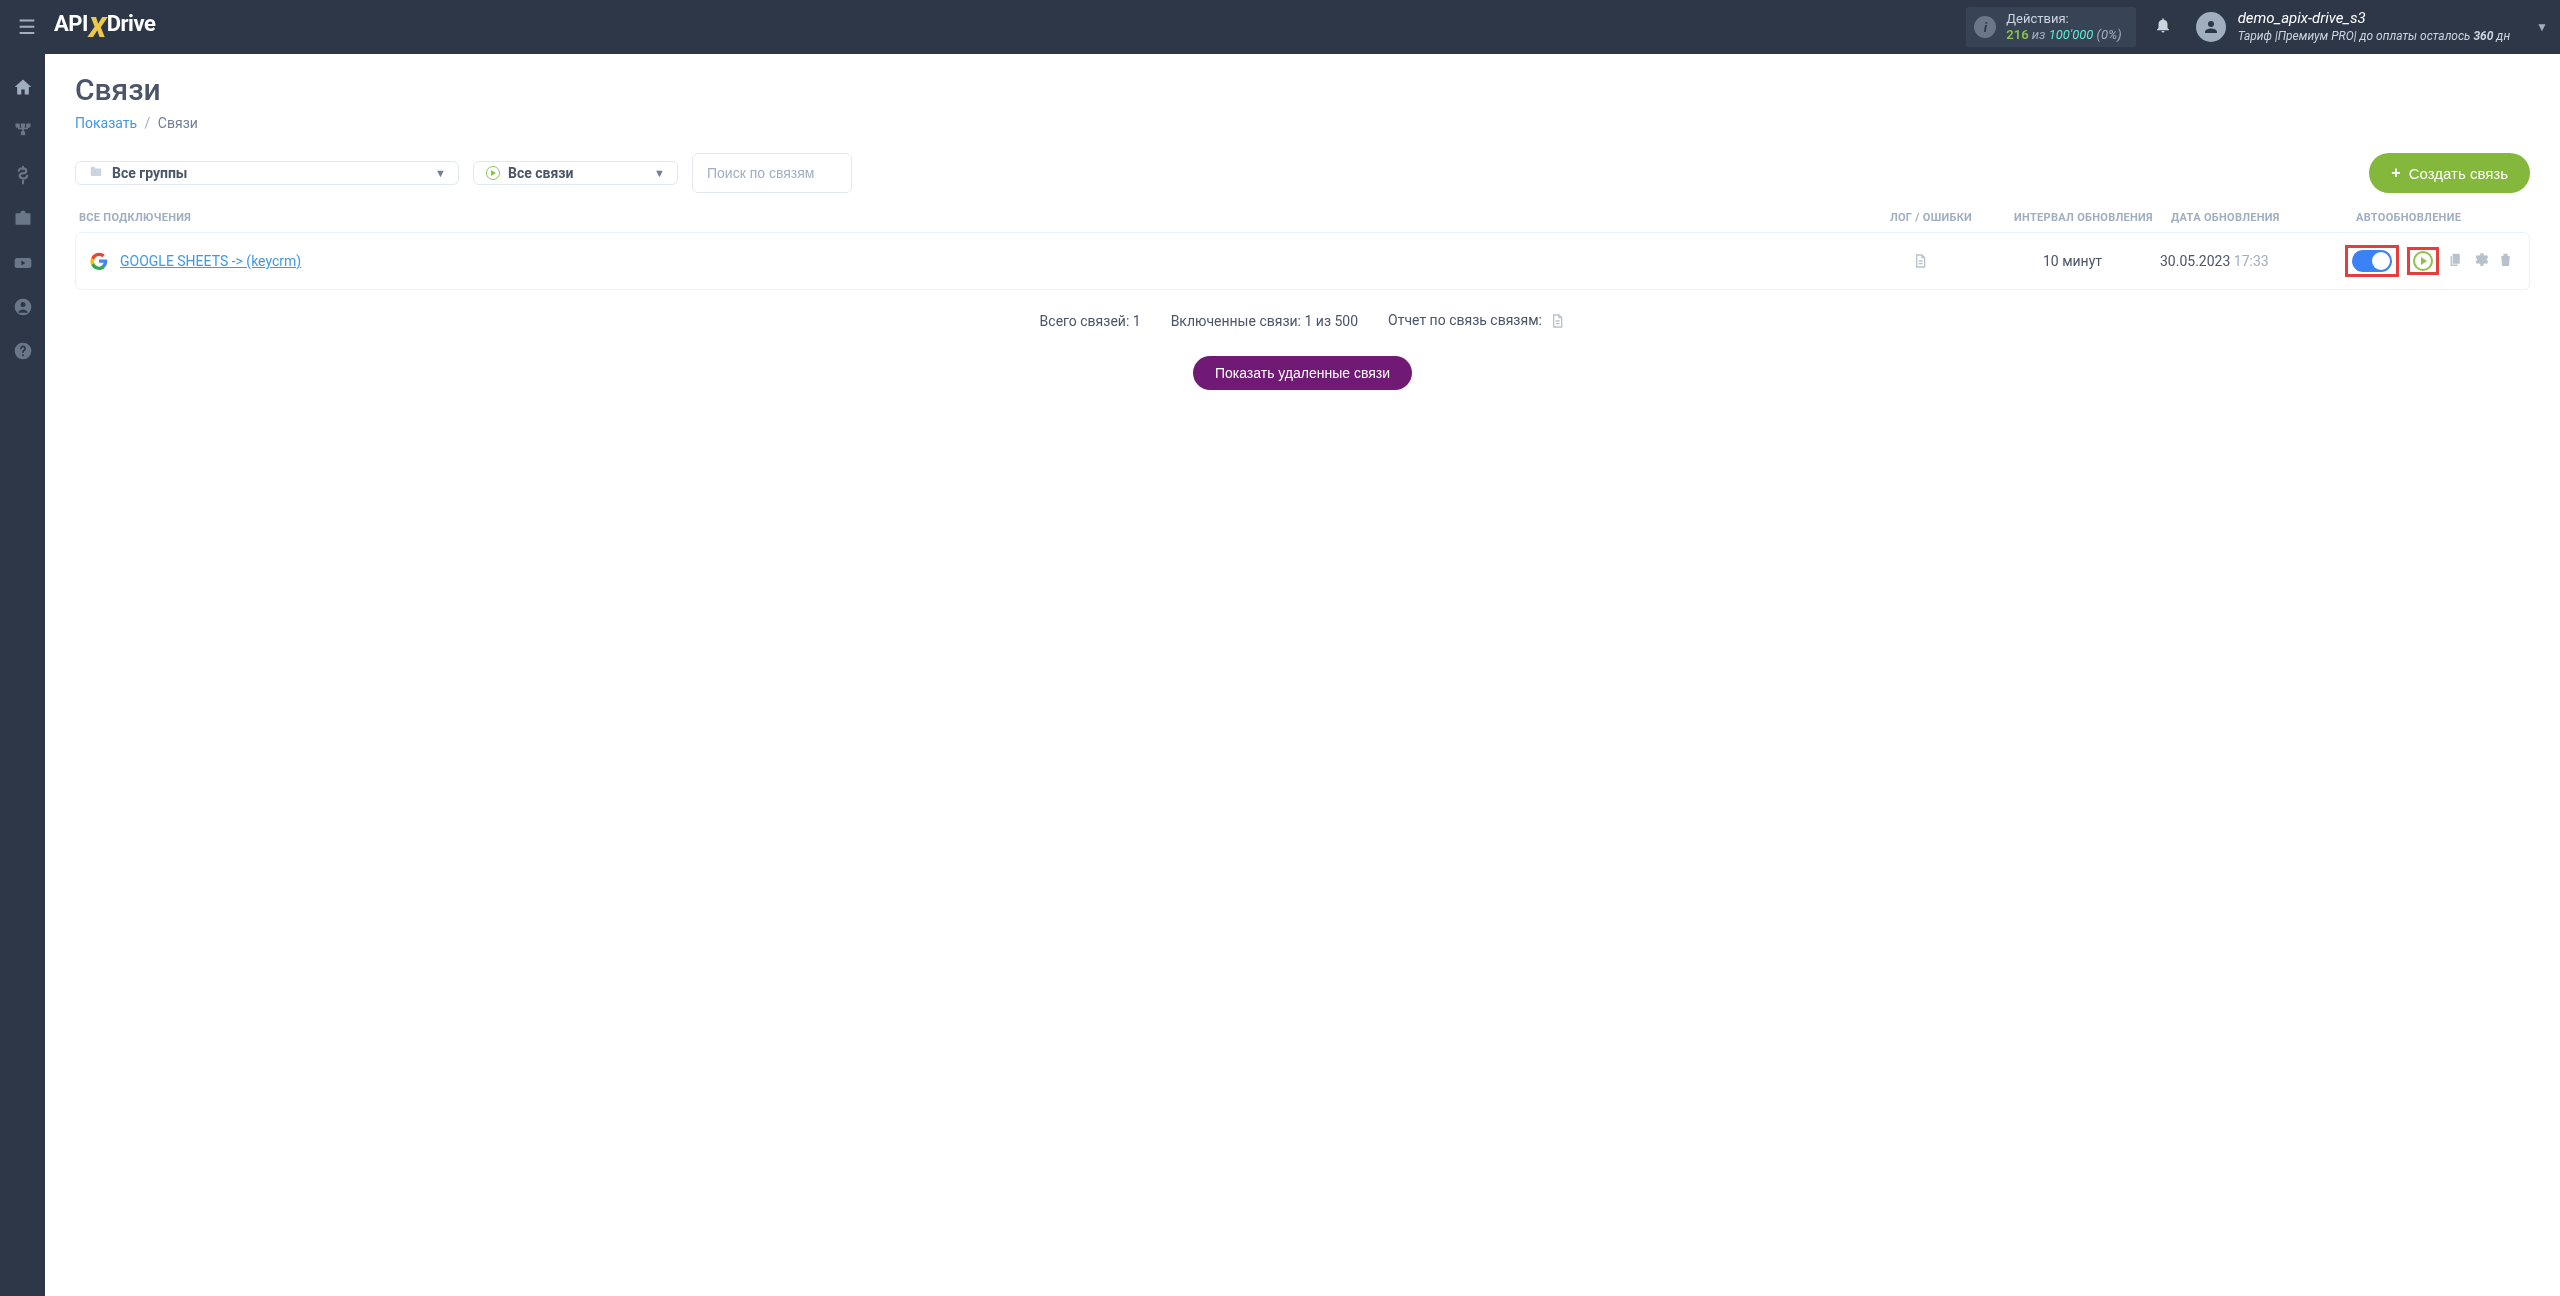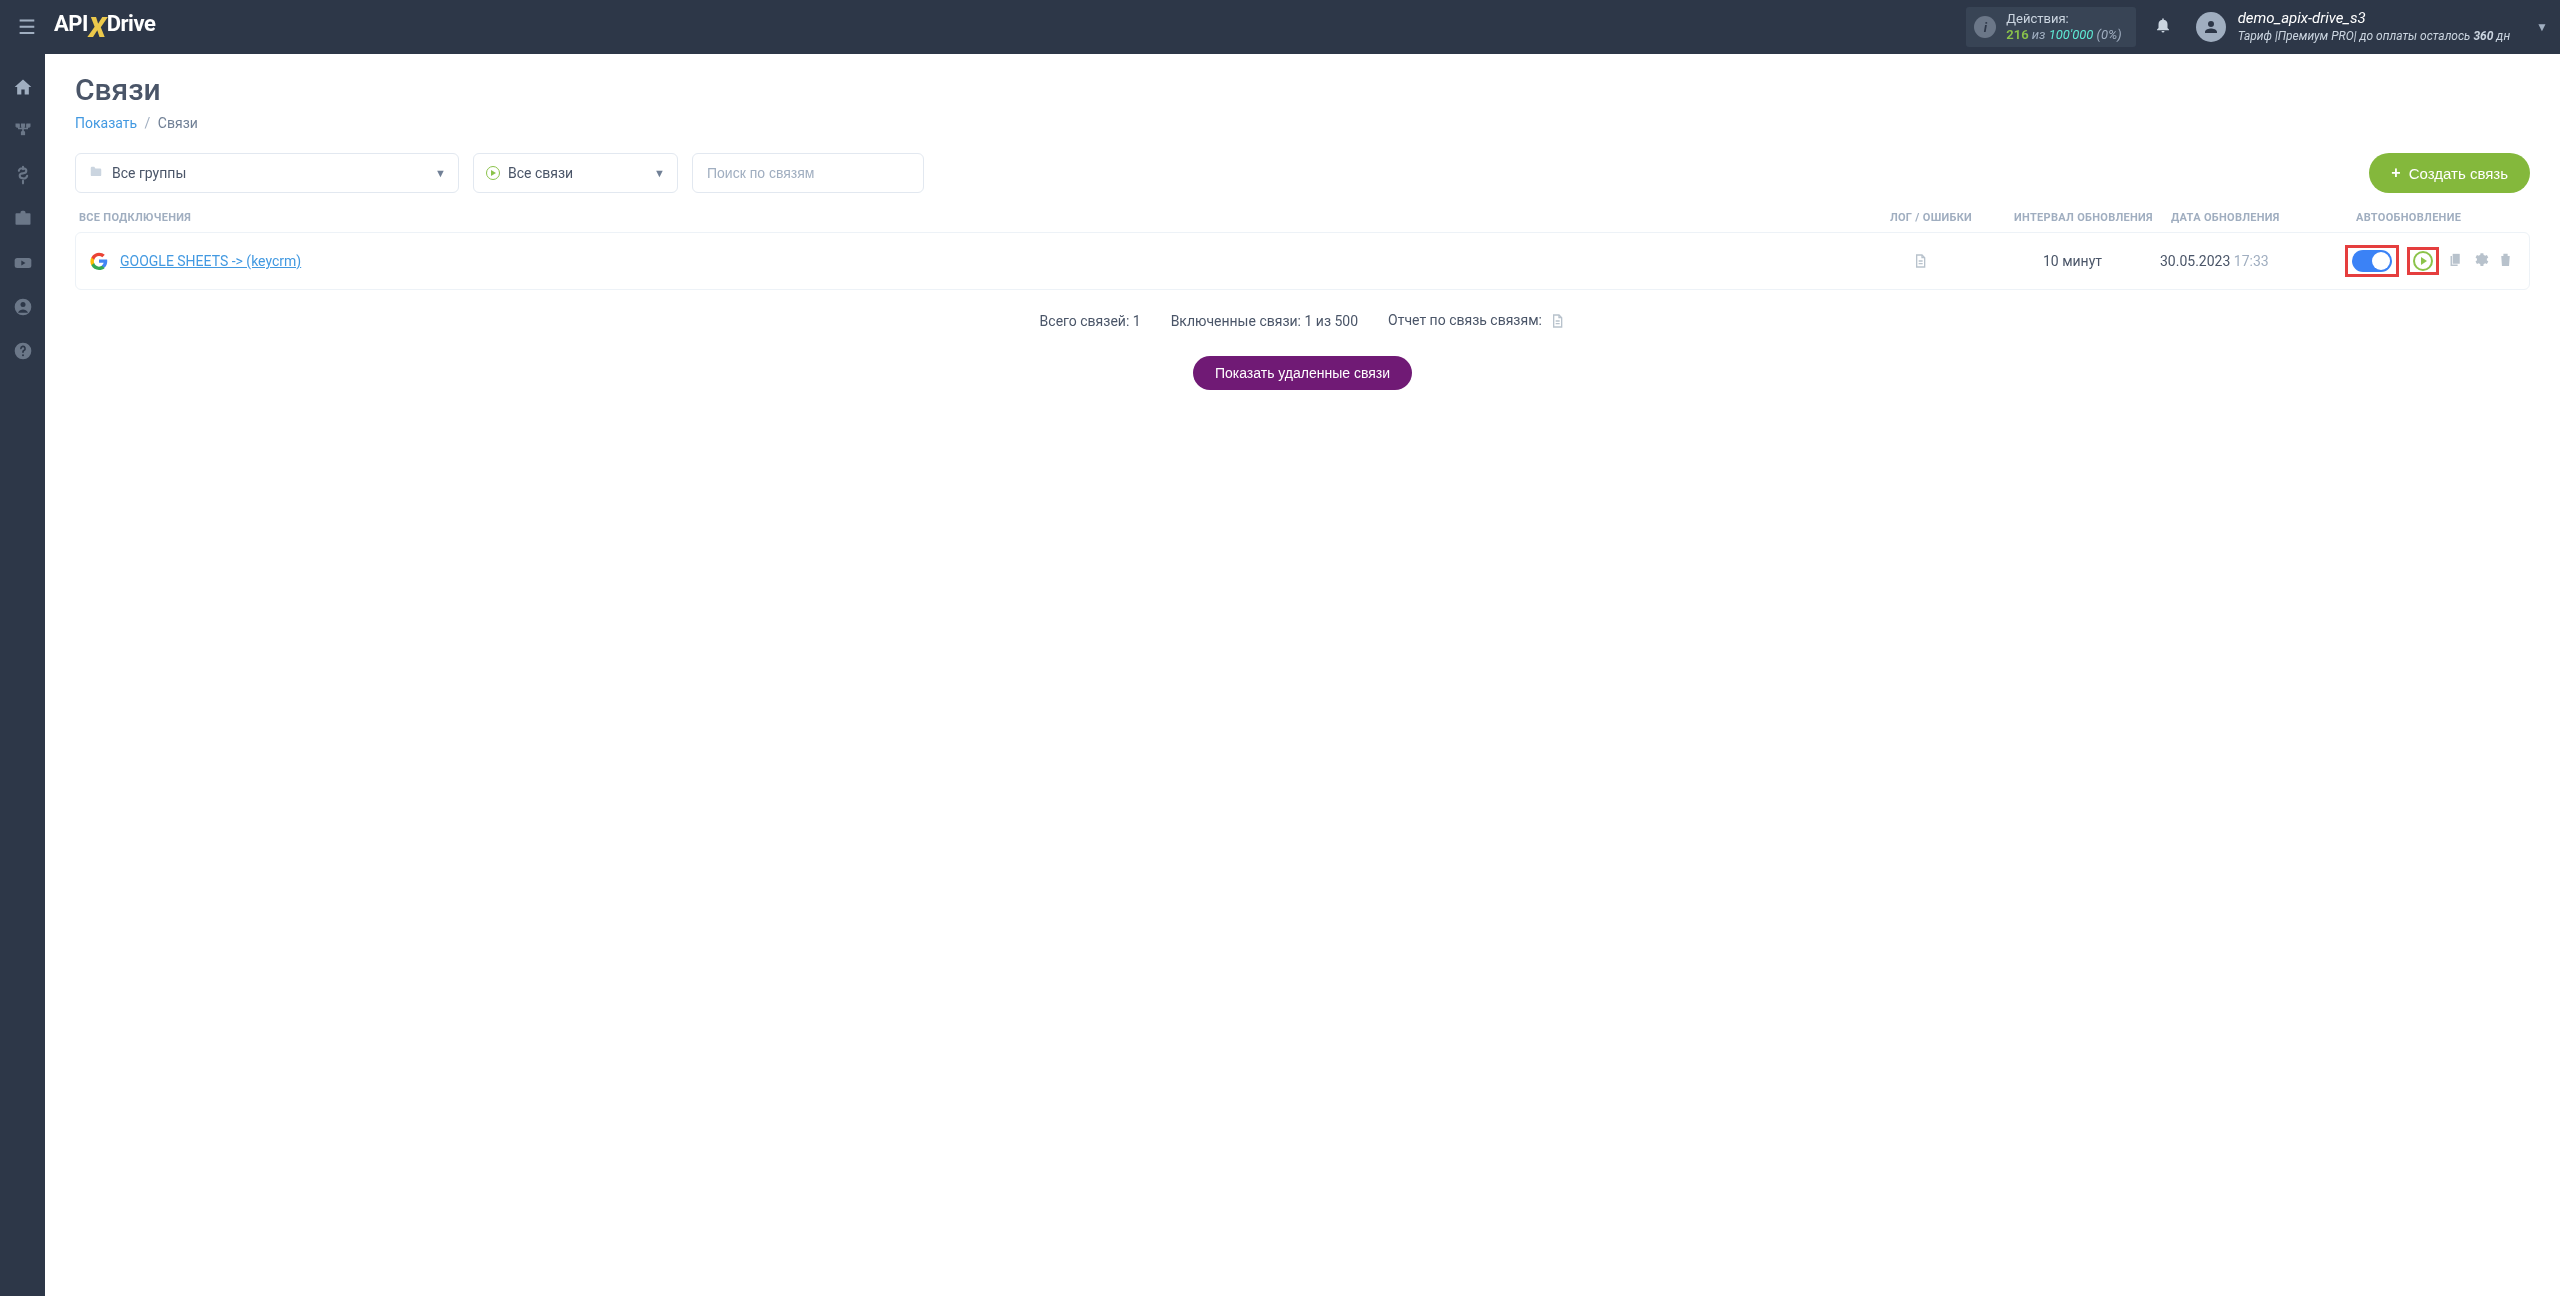--- a/index.html
+++ b/index.html
@@ -37,28 +37,28 @@
 .sidebar .nav-item.active svg { fill: #a0aec0; }
 
 .main { flex: 1; padding: 18px 30px; }
 .page-title { font-size: 30px; color: #4a5568; font-weight: 500; margin-bottom: 8px; }
 .breadcrumb { font-size: 14px; margin-bottom: 22px; }
 .breadcrumb a { color: #4299e1; text-decoration: none; }
 .breadcrumb .sep { color: #a0aec0; margin: 0 4px; }
 .breadcrumb .current { color: #718096; }
 
 .controls-row { display: flex; gap: 14px; margin-bottom: 18px; align-items: center; }
-.select-box { border: 1px solid #e2e8f0; border-radius: 6px; height: 40px; display: flex; align-items: center; padding: 0 12px; background: #fff; cursor: pointer; position: relative; }
+.select-box { border: 1px solid #e2e8f0; border-radius: 6px; height: 24px; display: flex; align-items: center; padding: 0 12px; background: #fff; cursor: pointer; position: relative; font-weight: bold; }
 .select-box .chev { margin-left: auto; color: #718096; font-size: 11px; }
 .select-box.groups { width: 384px; }
 .select-box.conns { width: 205px; }
 .select-box .folder-icon { color: #cbd5e0; margin-right: 8px; }
 .select-box .play-icon-sm { width: 14px; height: 14px; border: 1.5px solid #8bc34a; border-radius: 50%; margin-right: 8px; display: flex; align-items: center; justify-content: center; }
 .select-box .play-icon-sm::after { content: ""; border-left: 5px solid #8bc34a; border-top: 3px solid transparent; border-bottom: 3px solid transparent; margin-left: 1px; }
-.search-input { border: 1px solid #e2e8f0; border-radius: 6px; height: 40px; width: 232px; padding: 0 14px; font-size: 14px; color: #4a5568; outline: none; }
+.search-input { border: 1px solid #e2e8f0; border-radius: 6px; height: 40px; width: 160px; padding: 0 14px; font-size: 14px; color: #4a5568; outline: none; }
 .search-input::placeholder { color: #a0aec0; }
 .create-btn { margin-left: auto; background: #84b83c; color: #fff; border: none; border-radius: 20px; height: 40px; padding: 0 22px; font-size: 15px; cursor: pointer; display: flex; align-items: center; gap: 8px; }
 .create-btn .plus { font-size: 16px; font-weight: bold; }
 
 .table-header { display: flex; font-size: 11px; font-weight: 700; color: #a0aec0; text-transform: uppercase; letter-spacing: 0.3px; padding: 0 4px 8px 4px; }
 .col-name { flex: 1; }
 .col-log { width: 130px; text-align: center; }
 .col-interval { width: 175px; text-align: center; }
 .col-date { width: 175px; text-align: left; }
 .col-auto { width: 180px; text-align: left; padding-left: 10px; }

